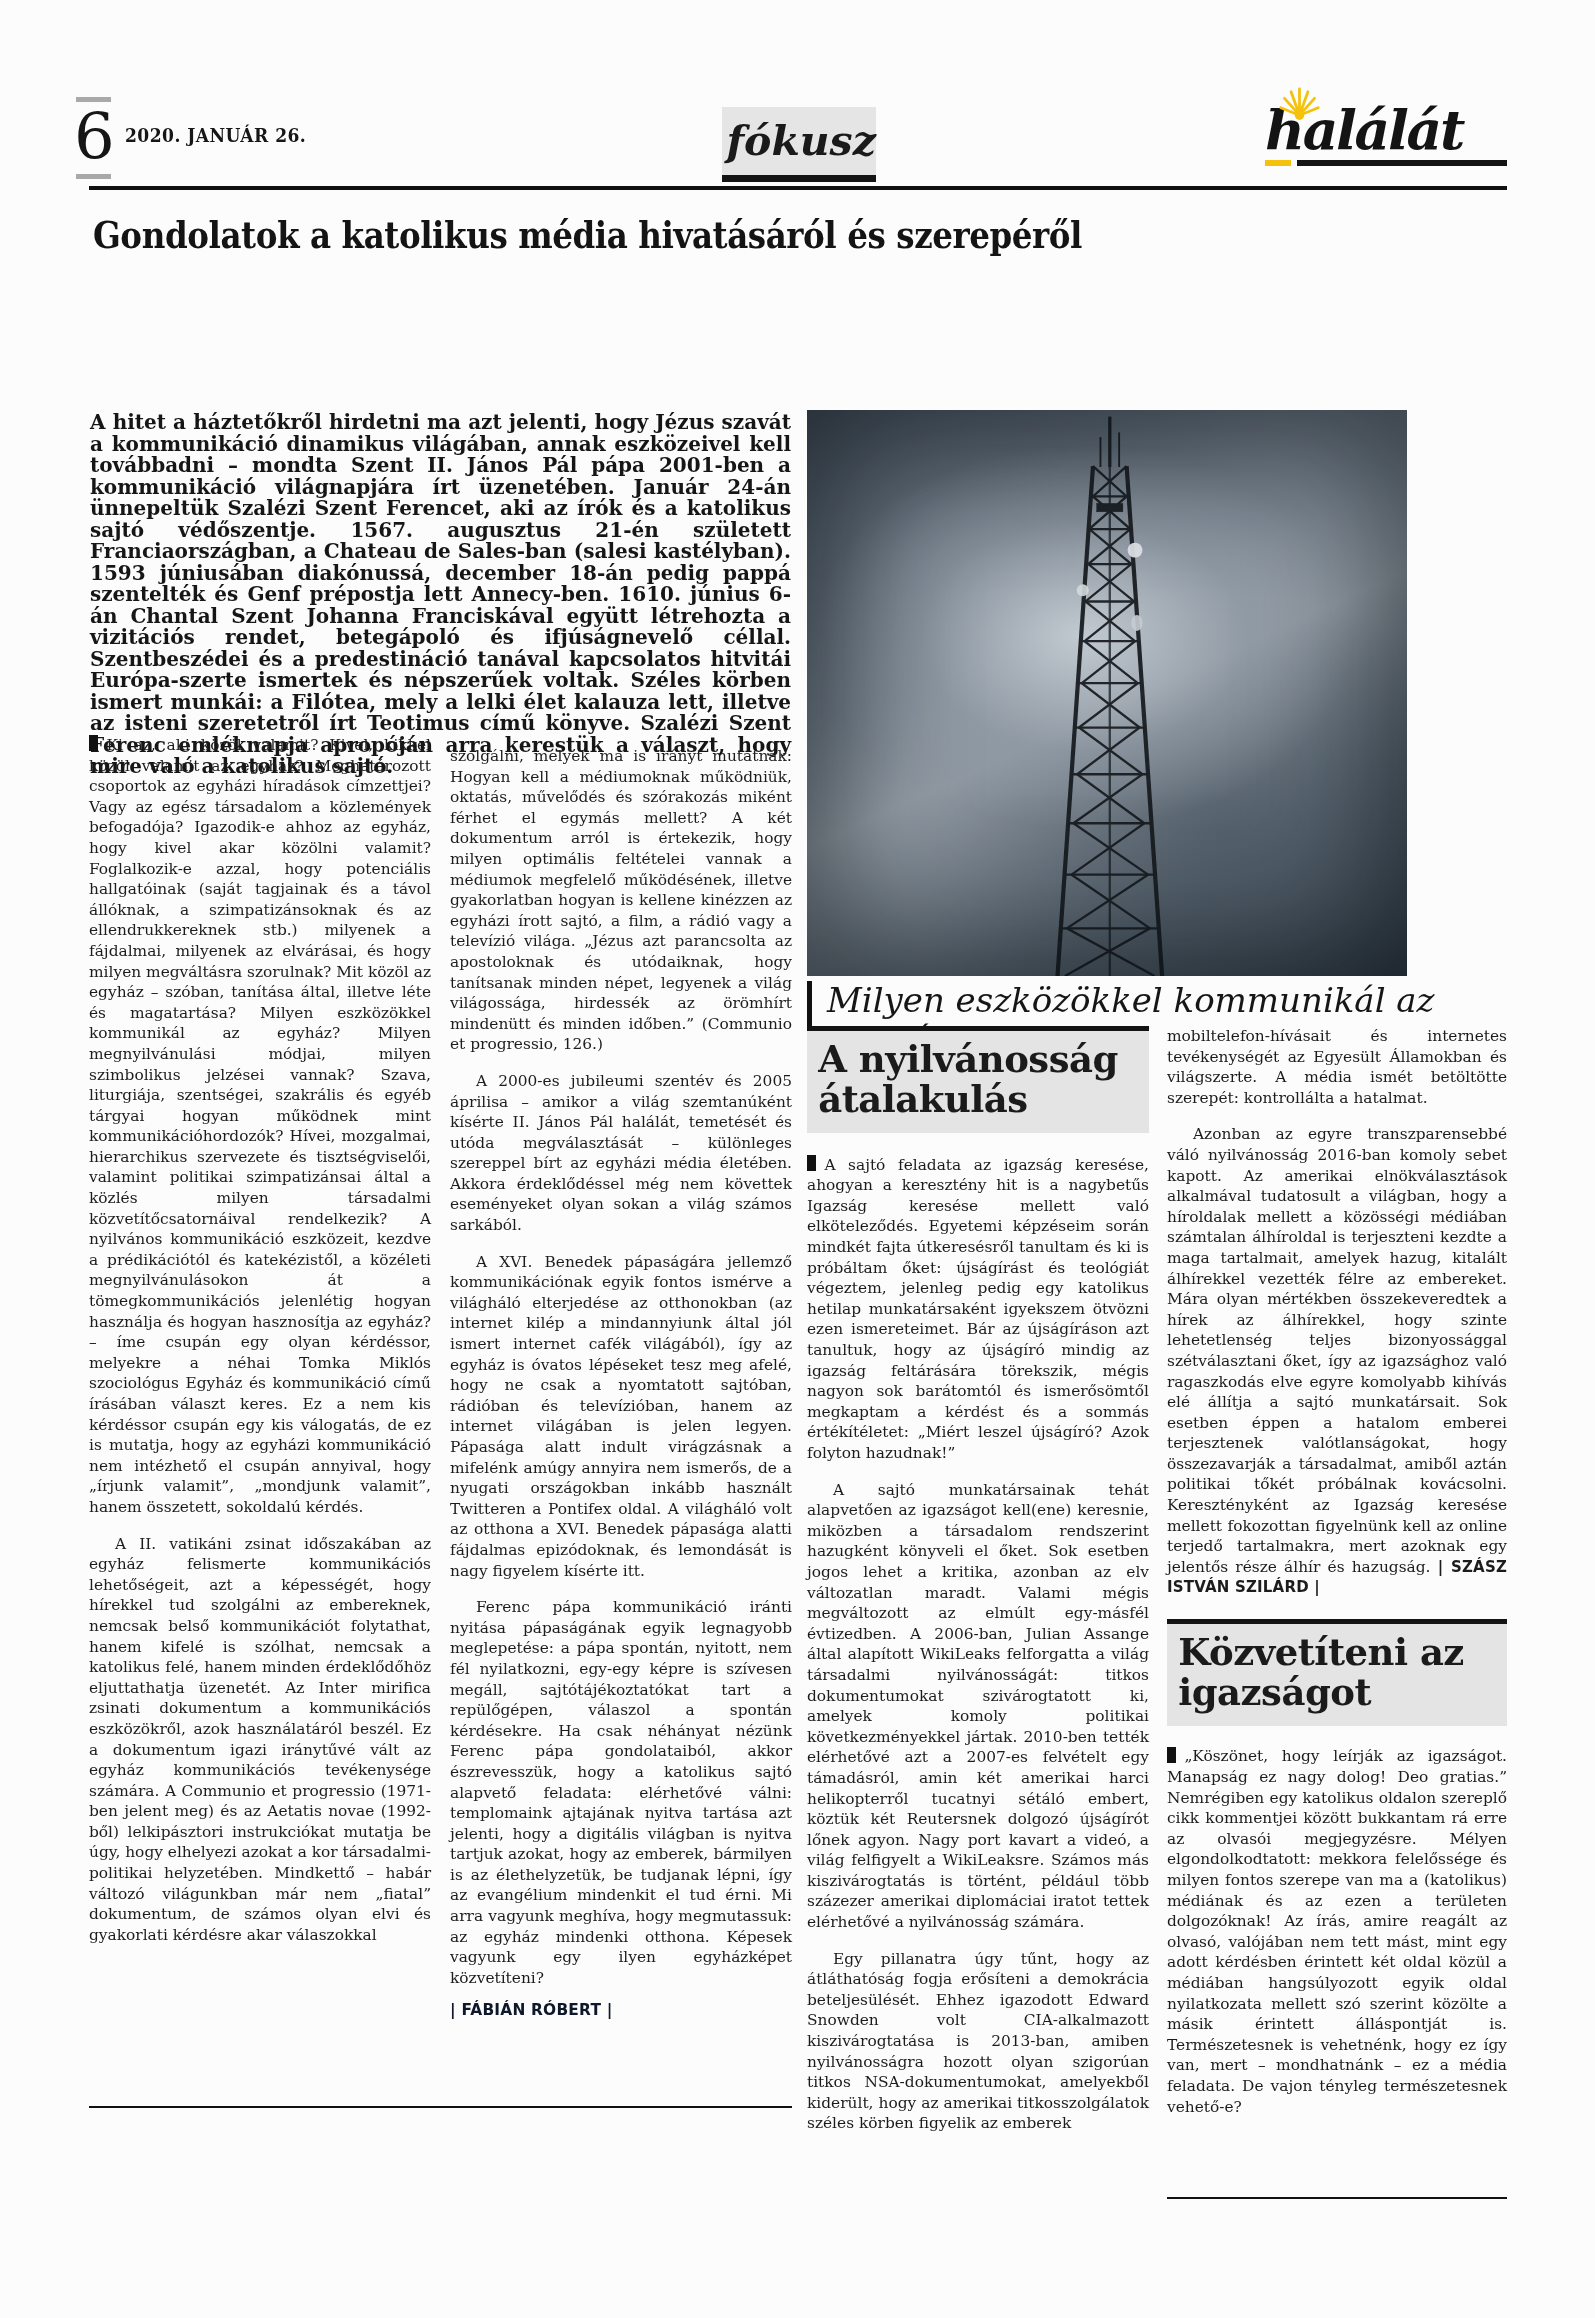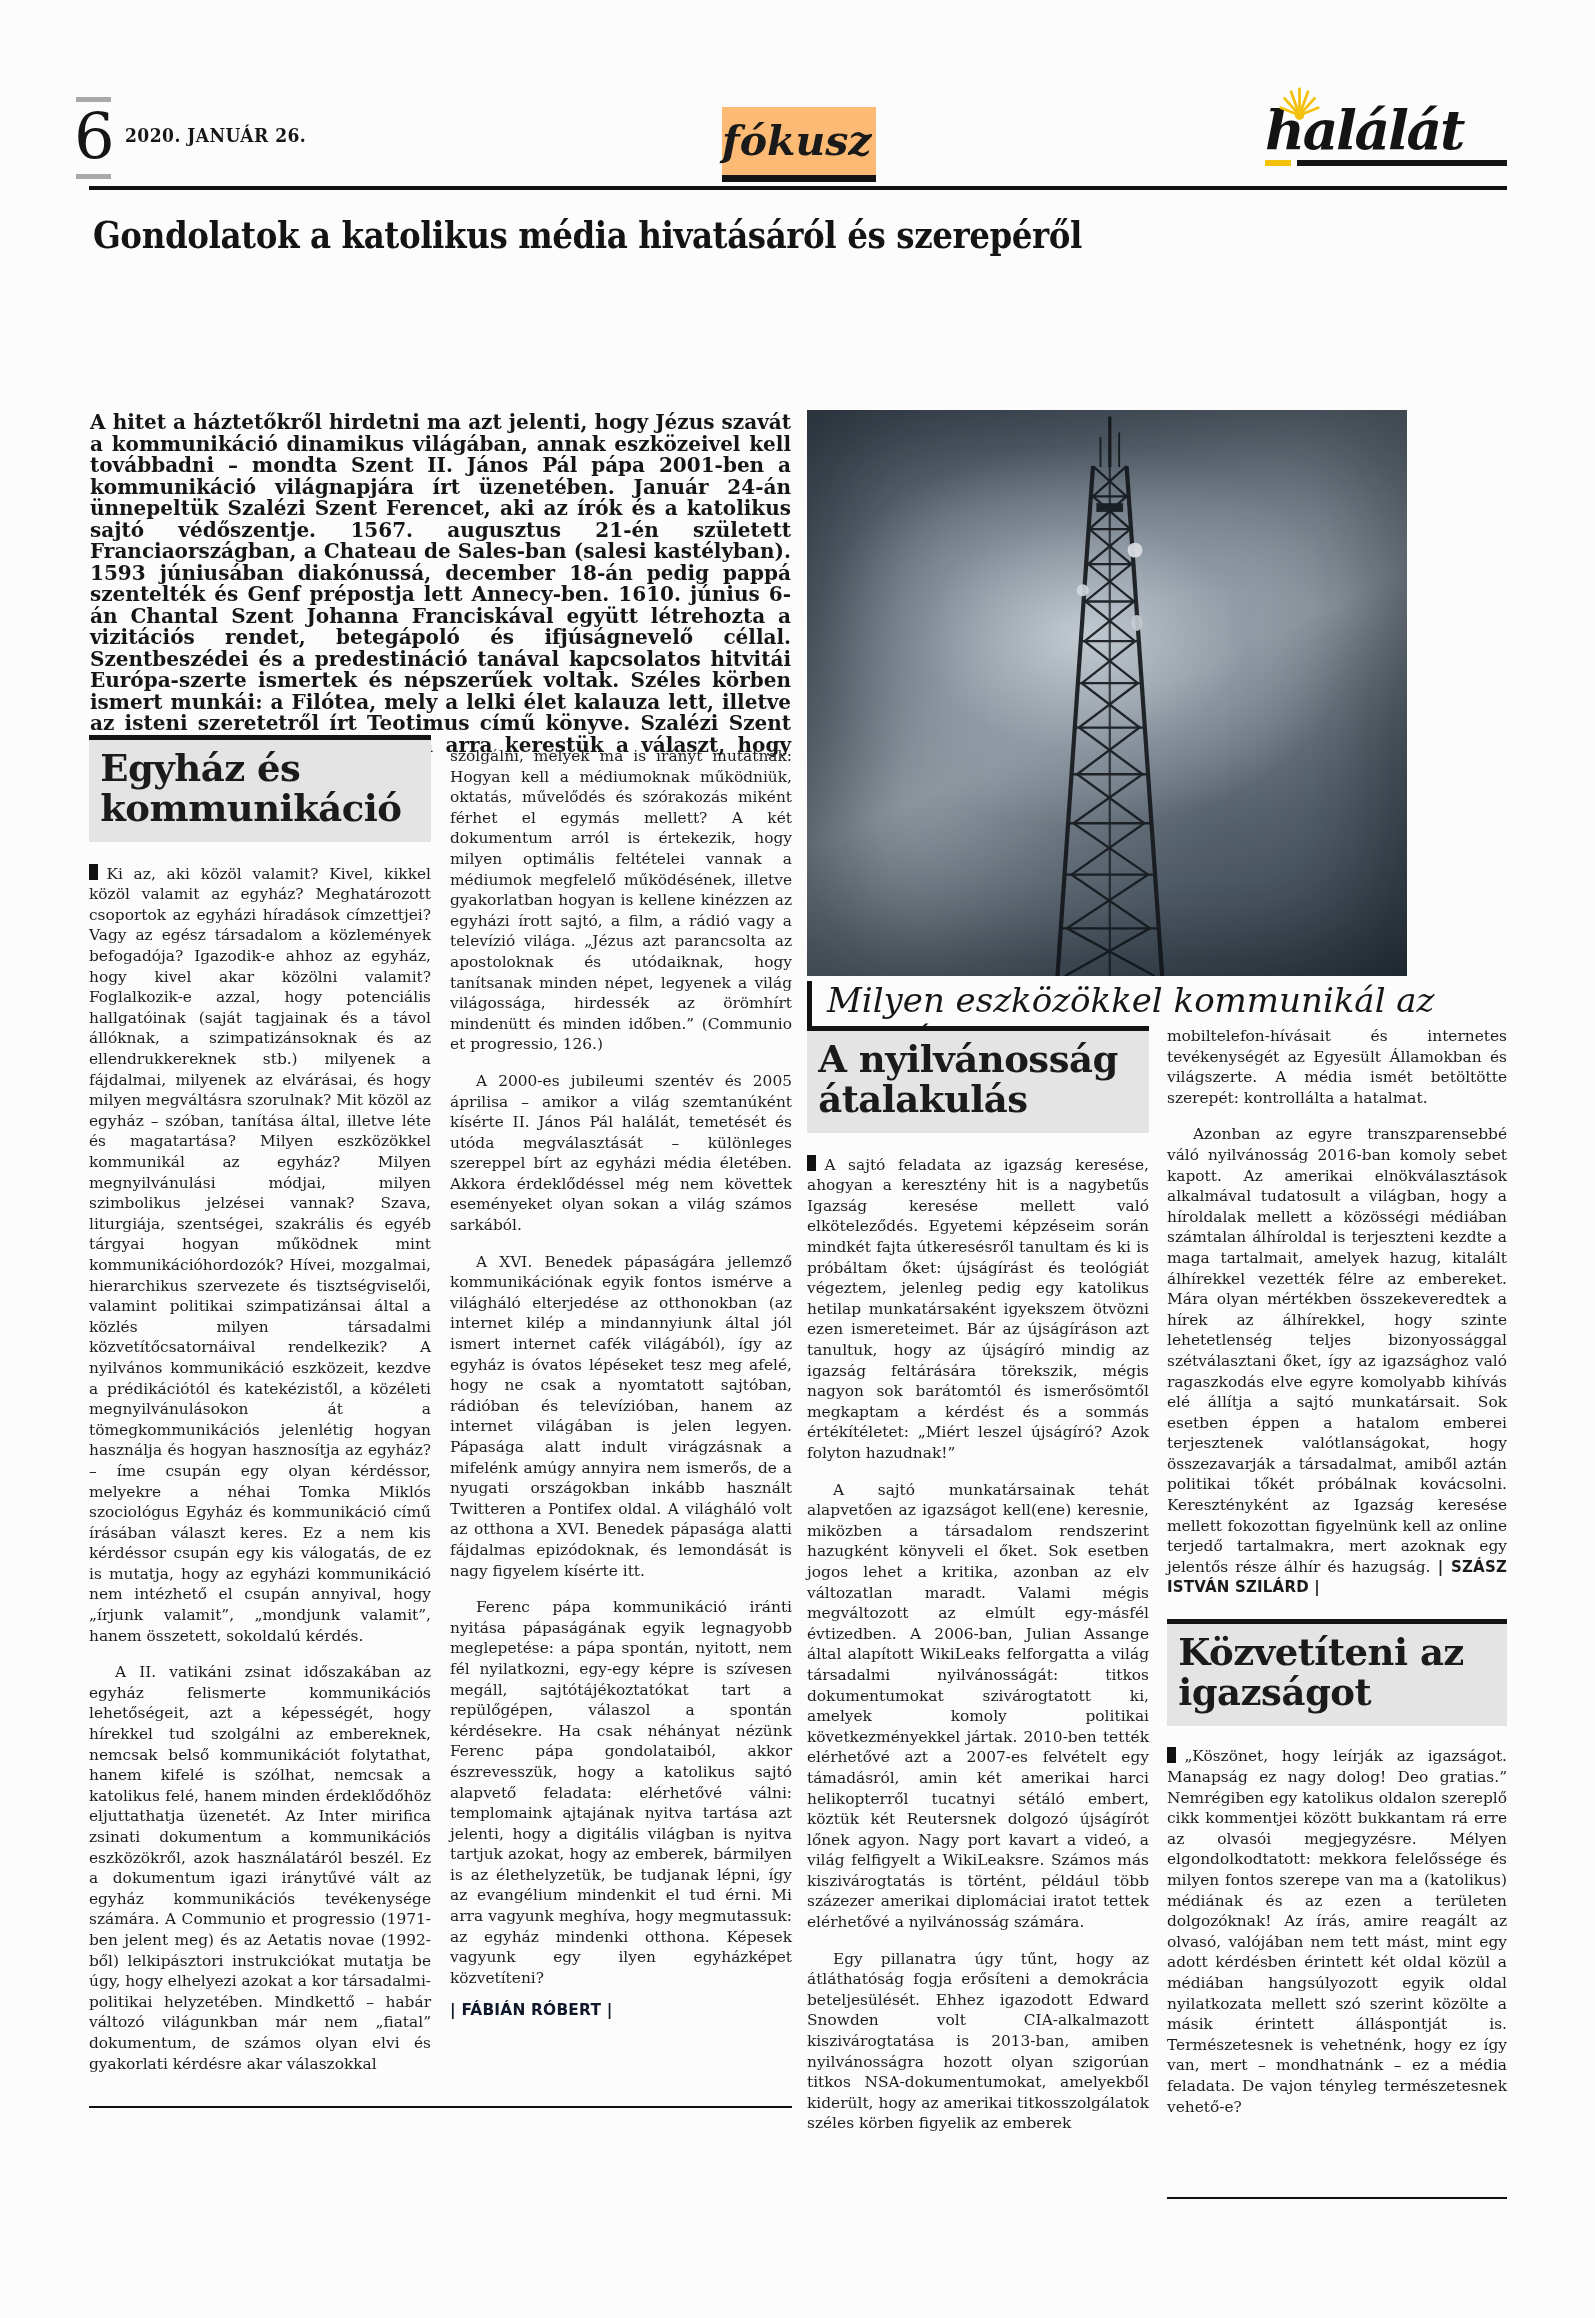--- a/index.html
+++ b/index.html
@@ -4,22 +4,22 @@
 <style>
   html,body{margin:0;padding:0;background:#888;}
   #page{position:relative;width:1595px;height:2319px;background:#fcfcfc;color:#191919;
         font-family:"DejaVu Serif",serif;overflow:hidden;}
   
   .pagenum-wrap{position:absolute;left:74px;top:97px;width:38px;text-align:center;}
   .pagenum-bar{width:35px;height:5.1px;background:#a9a9a9;margin:0 auto;}
   .pagenum{font-size:64px;line-height:1;font-family:"DejaVu Serif",serif;color:#161616;margin:2.8px 0 4.7px 0;}
   .date{position:absolute;left:125px;top:124px;font-size:19px;font-weight:bold;letter-spacing:0.5px;
         transform:scaleX(.9);transform-origin:0 50%;white-space:nowrap;color:#161616;}
-  .fokusz-box{position:absolute;left:722px;top:107px;width:154px;height:68px;background:#fdba74;
-        border-bottom:7px solid #141414;display:flex;align-items:center;justify-content:flex-start;}
+  .fokusz-box{position:absolute;left:722px;top:107px;width:154px;height:68px;background:#e5e5e5;
+        border-bottom:7px solid #141414;display:flex;align-items:center;justify-content:flex-end;}
   .fokusz-box span{font-style:italic;font-weight:bold;font-size:41px;color:#1a1a1a;}
   .brand{position:absolute;left:1265px;top:102px;width:242px;}
   .brand-name{font-style:italic;font-weight:bold;font-size:55px;line-height:1.02;letter-spacing:-2.3px;
         color:#141414;white-space:nowrap;}
   .brand-sun{position:absolute;left:12px;top:-16px;}
   .brand-bar{display:flex;align-items:center;gap:5.6px;margin-top:1.9px;}
   .brand-bar .yellow{width:26px;height:6.5px;background:#f4c20c;}
   .brand-bar .black{flex:1;height:6.5px;background:#141414;}
   .header-rule{position:absolute;left:89px;top:186px;width:1418px;height:4.2px;background:#111;}
   
@@ -118,21 +118,20 @@
         <rect x="620" y="200" width="56" height="18" fill="#171b1f"></rect>
       </g>
       <circle cx="702" cy="300" r="16" fill="#dde2e6" opacity=".95"></circle>
       <circle cx="590" cy="386" r="13" fill="#d3d9dd" opacity=".9"></circle>
       <ellipse cx="706" cy="456" rx="12" ry="17" fill="#c7cdd2" opacity=".9"></ellipse>
     </svg>
   </div>
   <div class="caption">Milyen eszközökkel kommunikál az egyház?</div>
 
   <div class="col" id="col1">
-    <div class="section-box">Egyház és kommunikáció</div>
     <p class="body-p"><span class="marker"></span><span>Ki az, aki közöl valamit? Kivel, kikkel közöl valamit az egyház? Meghatározott csoportok az egyházi híradások címzettjei? Vagy az egész társadalom a közlemények befogadója? Igazodik-e ahhoz az egyház, hogy kivel akar közölni valamit? Foglalkozik-e azzal, hogy potenciális hallgatóinak (saját tagjainak és a távol állóknak, a szimpatizánsoknak és az ellendrukkereknek stb.) milyenek a fájdalmai, milyenek az elvárásai, és hogy milyen megváltásra szorulnak? Mit közöl az egyház – szóban, tanítása által, illetve léte és magatartása? Milyen eszközökkel kommunikál az egyház? Milyen megnyilvánulási módjai, milyen szimbolikus jelzései vannak? Szava, liturgiája, szentségei, szakrális és egyéb tárgyai hogyan működnek mint kommunikációhordozók? Hívei, mozgalmai, hierarchikus szervezete és tisztségviselői, valamint politikai szimpatizánsai által a közlés milyen társadalmi közvetítőcsatornáival rendelkezik? A nyilvános kommunikáció eszközeit, kezdve a prédikációtól és katekézistől, a közéleti megnyilvánulásokon át a tömegkommunikációs jelenlétig hogyan használja és hogyan hasznosítja az egyház? – íme csupán egy olyan kérdéssor, melyekre a néhai Tomka Miklós szociológus Egyház és kommunikáció című írásában választ keres. Ez a nem kis kérdéssor csupán egy kis válogatás, de ez is mutatja, hogy az egyházi kommunikáció nem intézhető el csupán annyival, hogy „írjunk valamit”, „mondjunk valamit”, hanem összetett, sokoldalú kérdés.</span></p>
     <p class="body-p ind"><span>A II. vatikáni zsinat időszakában az egyház felismerte kommunikációs lehetőségeit, azt a képességét, hogy hírekkel tud szolgálni az embereknek, nemcsak belső kommunikációt folytathat, hanem kifelé is szólhat, nemcsak a katolikus felé, hanem minden érdeklődőhöz eljuttathatja üzenetét. Az Inter mirifica zsinati dokumentum a kommunikációs eszközökről, azok használatáról beszél. Ez a dokumentum igazi iránytűvé vált az egyház kommunikációs tevékenysége számára. A Communio et progressio (1971-ben jelent meg) és az Aetatis novae (1992-ből) lelkipásztori instrukciókat mutatja be úgy, hogy elhelyezi azokat a kor társadalmi-politikai helyzetében. Mindkettő – habár változó világunkban már nem „fiatal” dokumentum, de számos olyan elvi és gyakorlati kérdésre akar válaszokkal</span></p>
   </div>
 
   <div class="col" id="col2">
     <p class="body-p"><span>szolgálni, melyek ma is irányt mutatnak: Hogyan kell a médiumoknak működniük, oktatás, művelődés és szórakozás miként férhet el egymás mellett? A két dokumentum arról is értekezik, hogy milyen optimális feltételei vannak a médiumok megfelelő működésének, illetve gyakorlatban hogyan is kellene kinézzen az egyházi írott sajtó, a film, a rádió vagy a televízió világa. „Jézus azt parancsolta az apostoloknak és utódaiknak, hogy tanítsanak minden népet, legyenek a világ világossága, hirdessék az örömhírt mindenütt és minden időben.” (Communio et progressio, 126.)</span></p>
     <p class="body-p ind"><span>A 2000-es jubileumi szentév és 2005 áprilisa – amikor a világ szemtanúként kísérte II. János Pál halálát, temetését és utóda megválasztását – különleges szereppel bírt az egyházi média életében. Akkora érdeklődéssel még nem követtek eseményeket olyan sokan a világ számos sarkából.</span></p>
     <p class="body-p ind"><span>A XVI. Benedek pápaságára jellemző kommunikációnak egyik fontos ismérve a világháló elterjedése az otthonokban (az internet kilép a mindannyiunk által jól ismert internet cafék világából), így az egyház is óvatos lépéseket tesz meg afelé, hogy ne csak a nyomtatott sajtóban, rádióban és televízióban, hanem az internet világában is jelen legyen. Pápasága alatt indult virágzásnak a mifelénk amúgy annyira nem ismerős, de a nyugati országokban inkább használt Twitteren a Pontifex oldal. A világháló volt az otthona a XVI. Benedek pápasága alatti fájdalmas epizódoknak, és lemondását is nagy figyelem kísérte itt.</span></p>
     <p class="body-p ind"><span>Ferenc pápa kommunikáció iránti nyitása pápaságának egyik legnagyobb meglepetése: a pápa spontán, nyitott, nem fél nyilatkozni, egy-egy képre is szívesen megáll, sajtótájékoztatókat tart a repülőgépen, válaszol a spontán kérdésekre. Ha csak néhányat nézünk Ferenc pápa gondolataiból, akkor észrevesszük, hogy a katolikus sajtó alapvető feladata: elérhetővé válni: templomaink ajtajának nyitva tartása azt jelenti, hogy a digitális világban is nyitva tartjuk azokat, hogy az emberek, bármilyen is az élethelyzetük, be tudjanak lépni, így az evangélium mindenkit el tud érni. Mi arra vagyunk meghíva, hogy megmutassuk: az egyház mindenki otthona. Képesek vagyunk egy ilyen egyházképet közvetíteni?</span></p>
     <div class="byline">| FÁBIÁN RÓBERT |</div>

